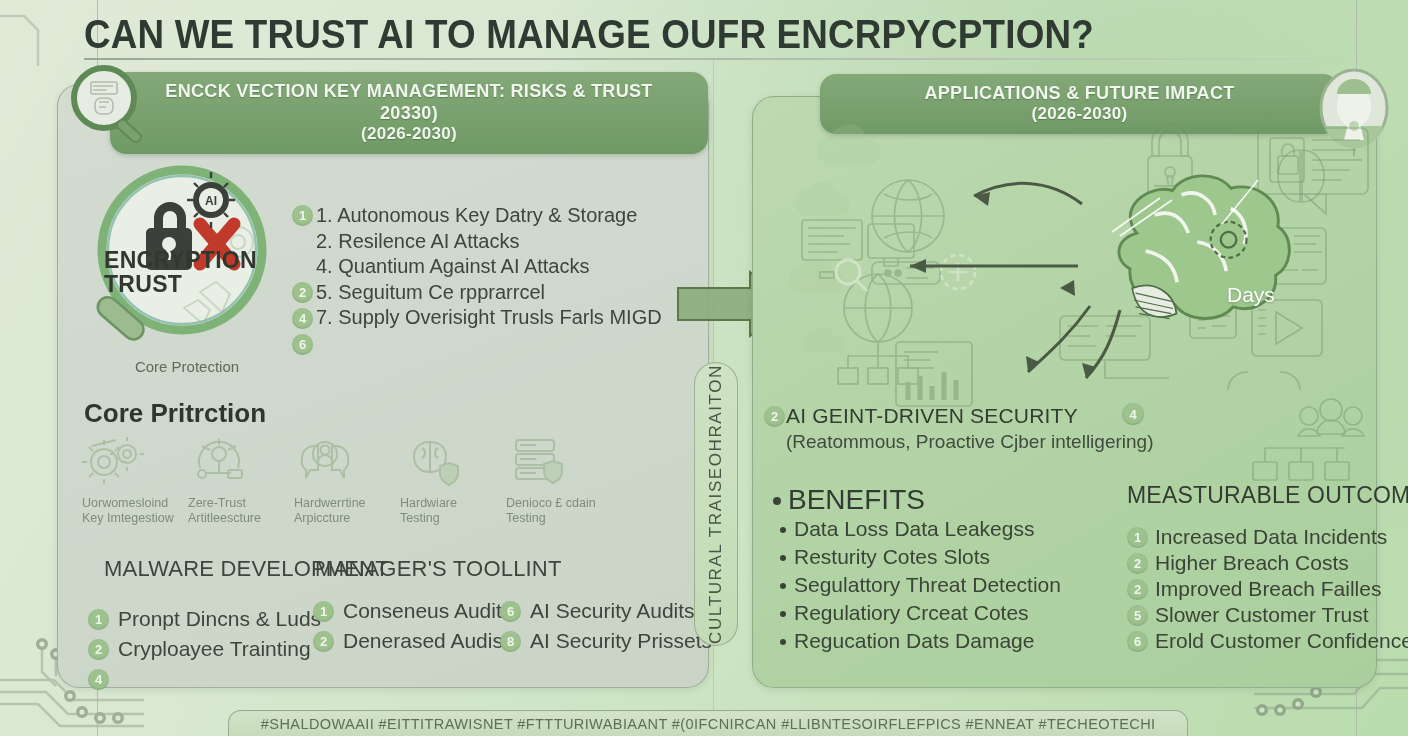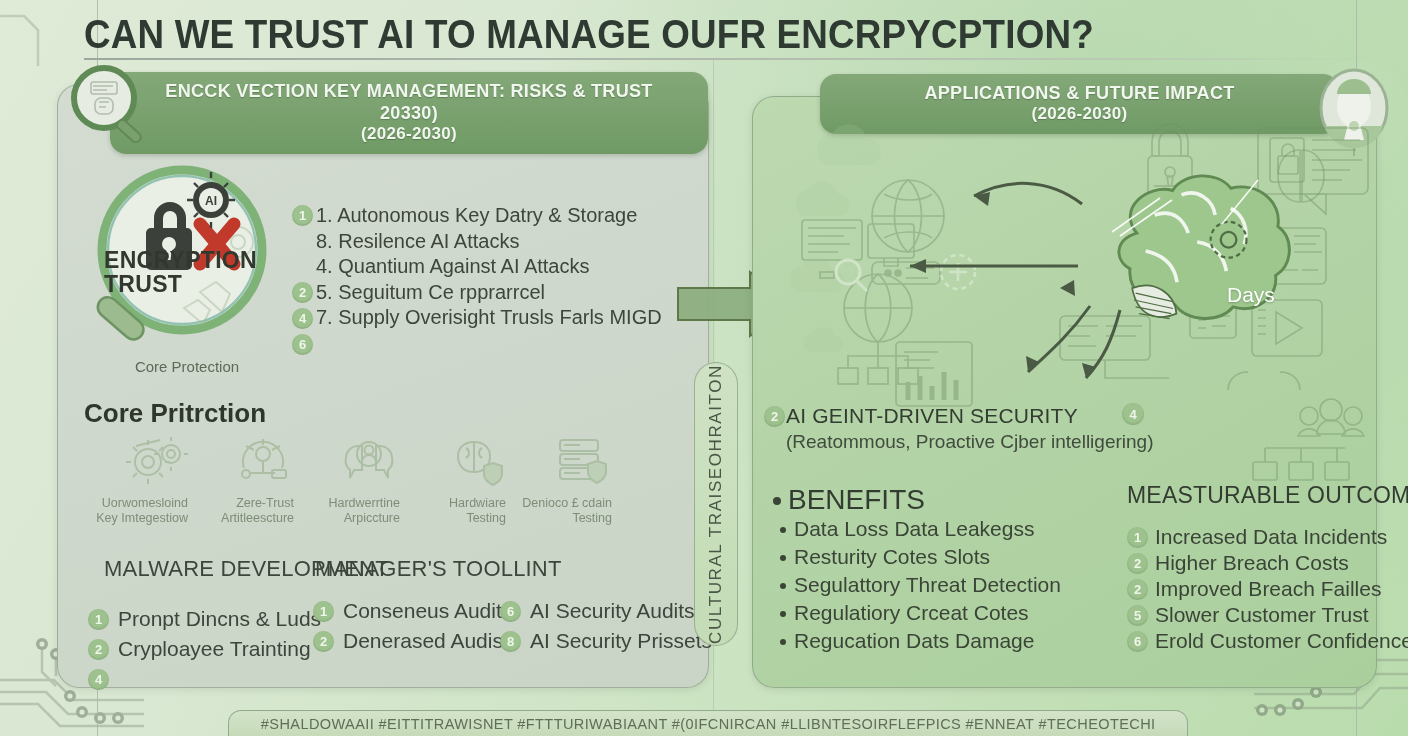--- a/index.html
+++ b/index.html
@@ -107,21 +107,21 @@
     box-shadow: inset 0 -1px 2px rgba(60,90,55,.25);
   }
 
   
   #core-head {
     position: absolute; left: 84px; top: 398px;
     font-family: "Liberation Sans Narrow", "Liberation Sans", sans-serif;
     font-size: 26px; font-weight: 700; color: #2f372c;
   }
   #core-icons { position: absolute; left: 82px; top: 432px; width: 530px; display: flex; }
-  #core-icons .cell { width: 106px; text-align: right; }
+  #core-icons .cell { width: 106px; text-align: left; }
   #core-icons .cell .cap {
     margin-top: 6px; font-size: 12.5px; line-height: 15px; color: #7e8d78;
     font-family: "Liberation Sans Narrow", "Liberation Sans", sans-serif;
   }
 
   
   #mal-head, #mgr-head {
     position: absolute; top: 556px;
     font-family: "Liberation Sans Narrow", "Liberation Sans", sans-serif;
     font-size: 22px; color: #3d453c; letter-spacing: .2px; white-space: nowrap;
@@ -345,21 +345,21 @@
   </div>
   <div id="core-protection-caption">Core Protection</div>
 
   <div id="risk-list">
     <div style="position:relative">
       <div class="numbadge" style="left:-24px;top:2px">1</div>
       <div class="numbadge" style="left:-24px;top:79px">2</div>
       <div class="numbadge" style="left:-24px;top:105px">4</div>
       <div class="numbadge" style="left:-24px;top:131px">6</div>
       <div class="row">1. Autonomous Key Datry &amp; Storage</div>
-      <div class="row">8. Resilence AI Attacks</div>
+      <div class="row">2. Resilence AI Attacks</div>
       <div class="row">4. Quantium Against AI Attacks</div>
       <div class="row">5. Seguitum Ce rpprarrcel</div>
       <div class="row">7. Supply Overisight Trusls Farls MIGD</div>
     </div>
   </div>
 
   <div id="core-head">Core Pritrction</div>
   <div id="core-icons">
 
     <div class="cell">

